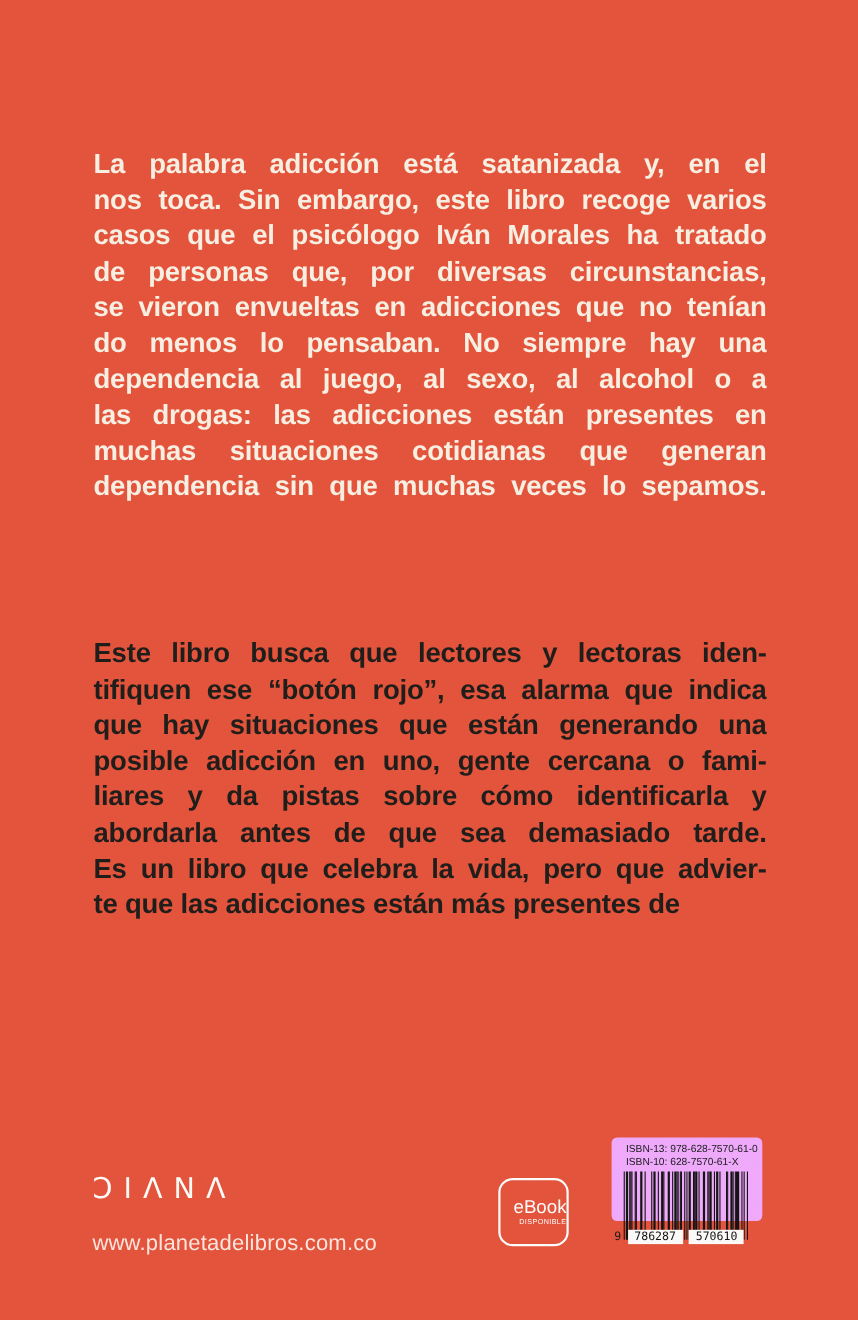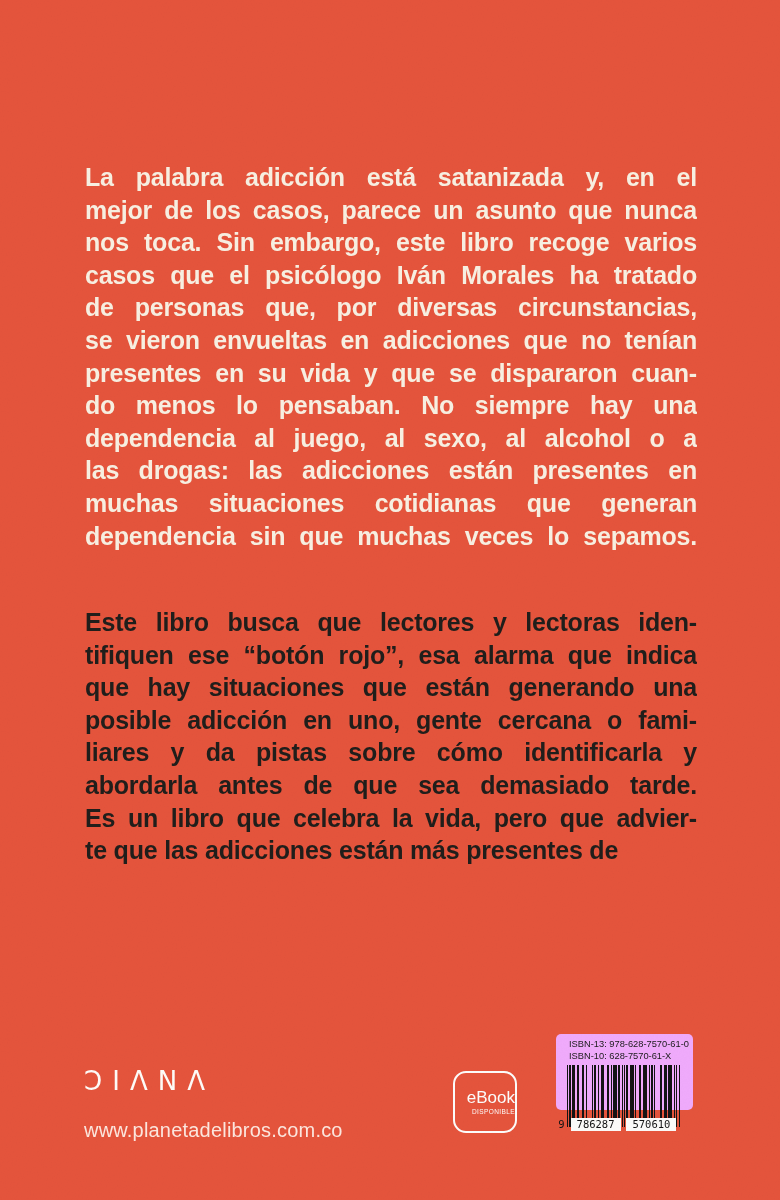--- a/index.html
+++ b/index.html
@@ -17,21 +17,20 @@
   }
   
   .para {
     position: absolute;
     left: 85px;
     width: 612px;
     font-weight: bold;
     font-size: 25px;
     line-height: 32.6px;
     letter-spacing: -0.2px;
-    margin-top: 28px;
   }
   .para .line {
     text-align: justify;
     text-align-last: justify;
     text-justify: inter-word;
     white-space: nowrap;
     overflow: hidden;
   }
   .para-white { top: 133px; color: #F8F0E2; }
   .para-black { top: 578px; color: #201E1B; }
@@ -97,26 +96,24 @@
   .bc-g1 { left: 3.158%;  width: 44.21%; background: #FCFBF9; }
   .bc-g2 { left: 52.63%;  width: 44.21%; background: #FCFBF9; }
 </style>
 </head>
 <body>
 
 <div>
 
   <div class="para para-white">
       <div class="line">La palabra adicción está satanizada y, en el</div>
-      <div class="line">mejor de los casos, parece un asunto que nunca</div>
       <div class="line">nos toca. Sin embargo, este libro recoge varios</div>
       <div class="line">casos que el psicólogo Iván Morales ha tratado</div>
       <div class="line">de personas que, por diversas circunstancias,</div>
       <div class="line">se vieron envueltas en adicciones que no tenían</div>
-      <div class="line">presentes en su vida y que se dispararon cuan-</div>
       <div class="line">do menos lo pensaban. No siempre hay una</div>
       <div class="line">dependencia al juego, al sexo, al alcohol o a</div>
       <div class="line">las drogas: las adicciones están presentes en</div>
       <div class="line">muchas situaciones cotidianas que generan</div>
       <div class="line">dependencia sin que muchas veces lo sepamos.</div>
     </div>
 
   <div class="para para-black">
       <div class="line">Este libro busca que lectores y lectoras iden-</div>
       <div class="line">tifiquen ese “botón rojo”, esa alarma que indica</div>

